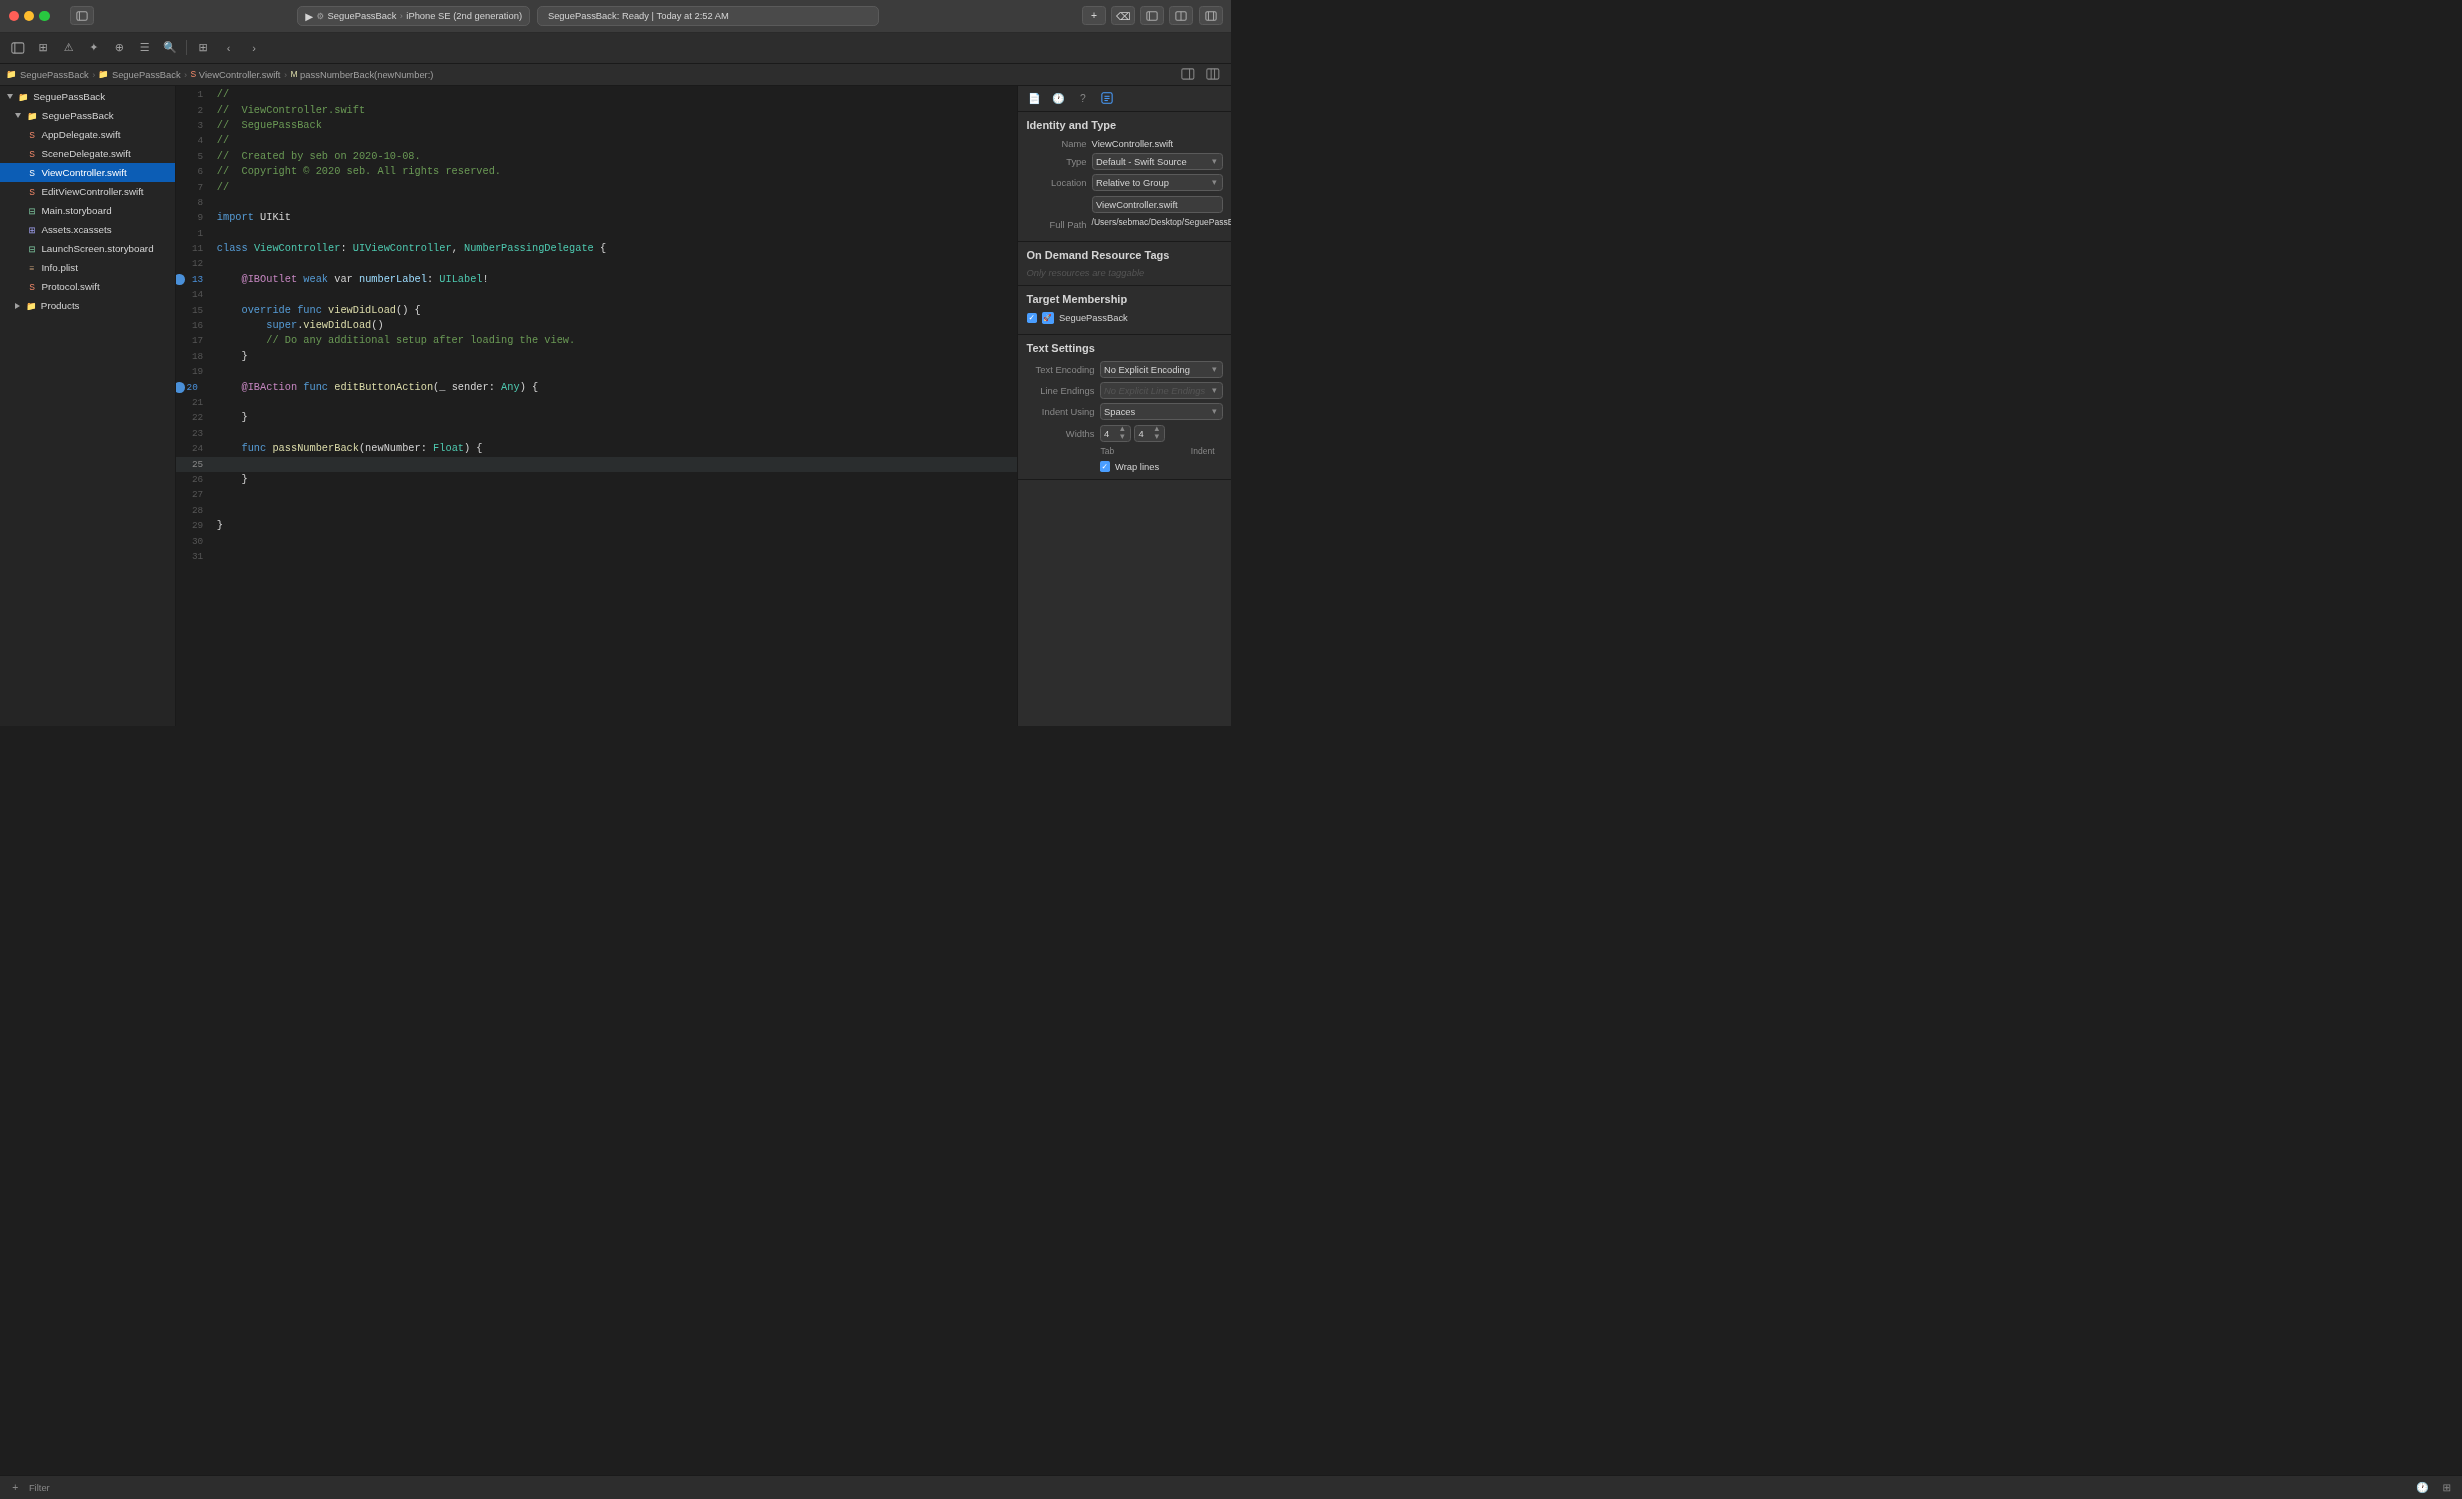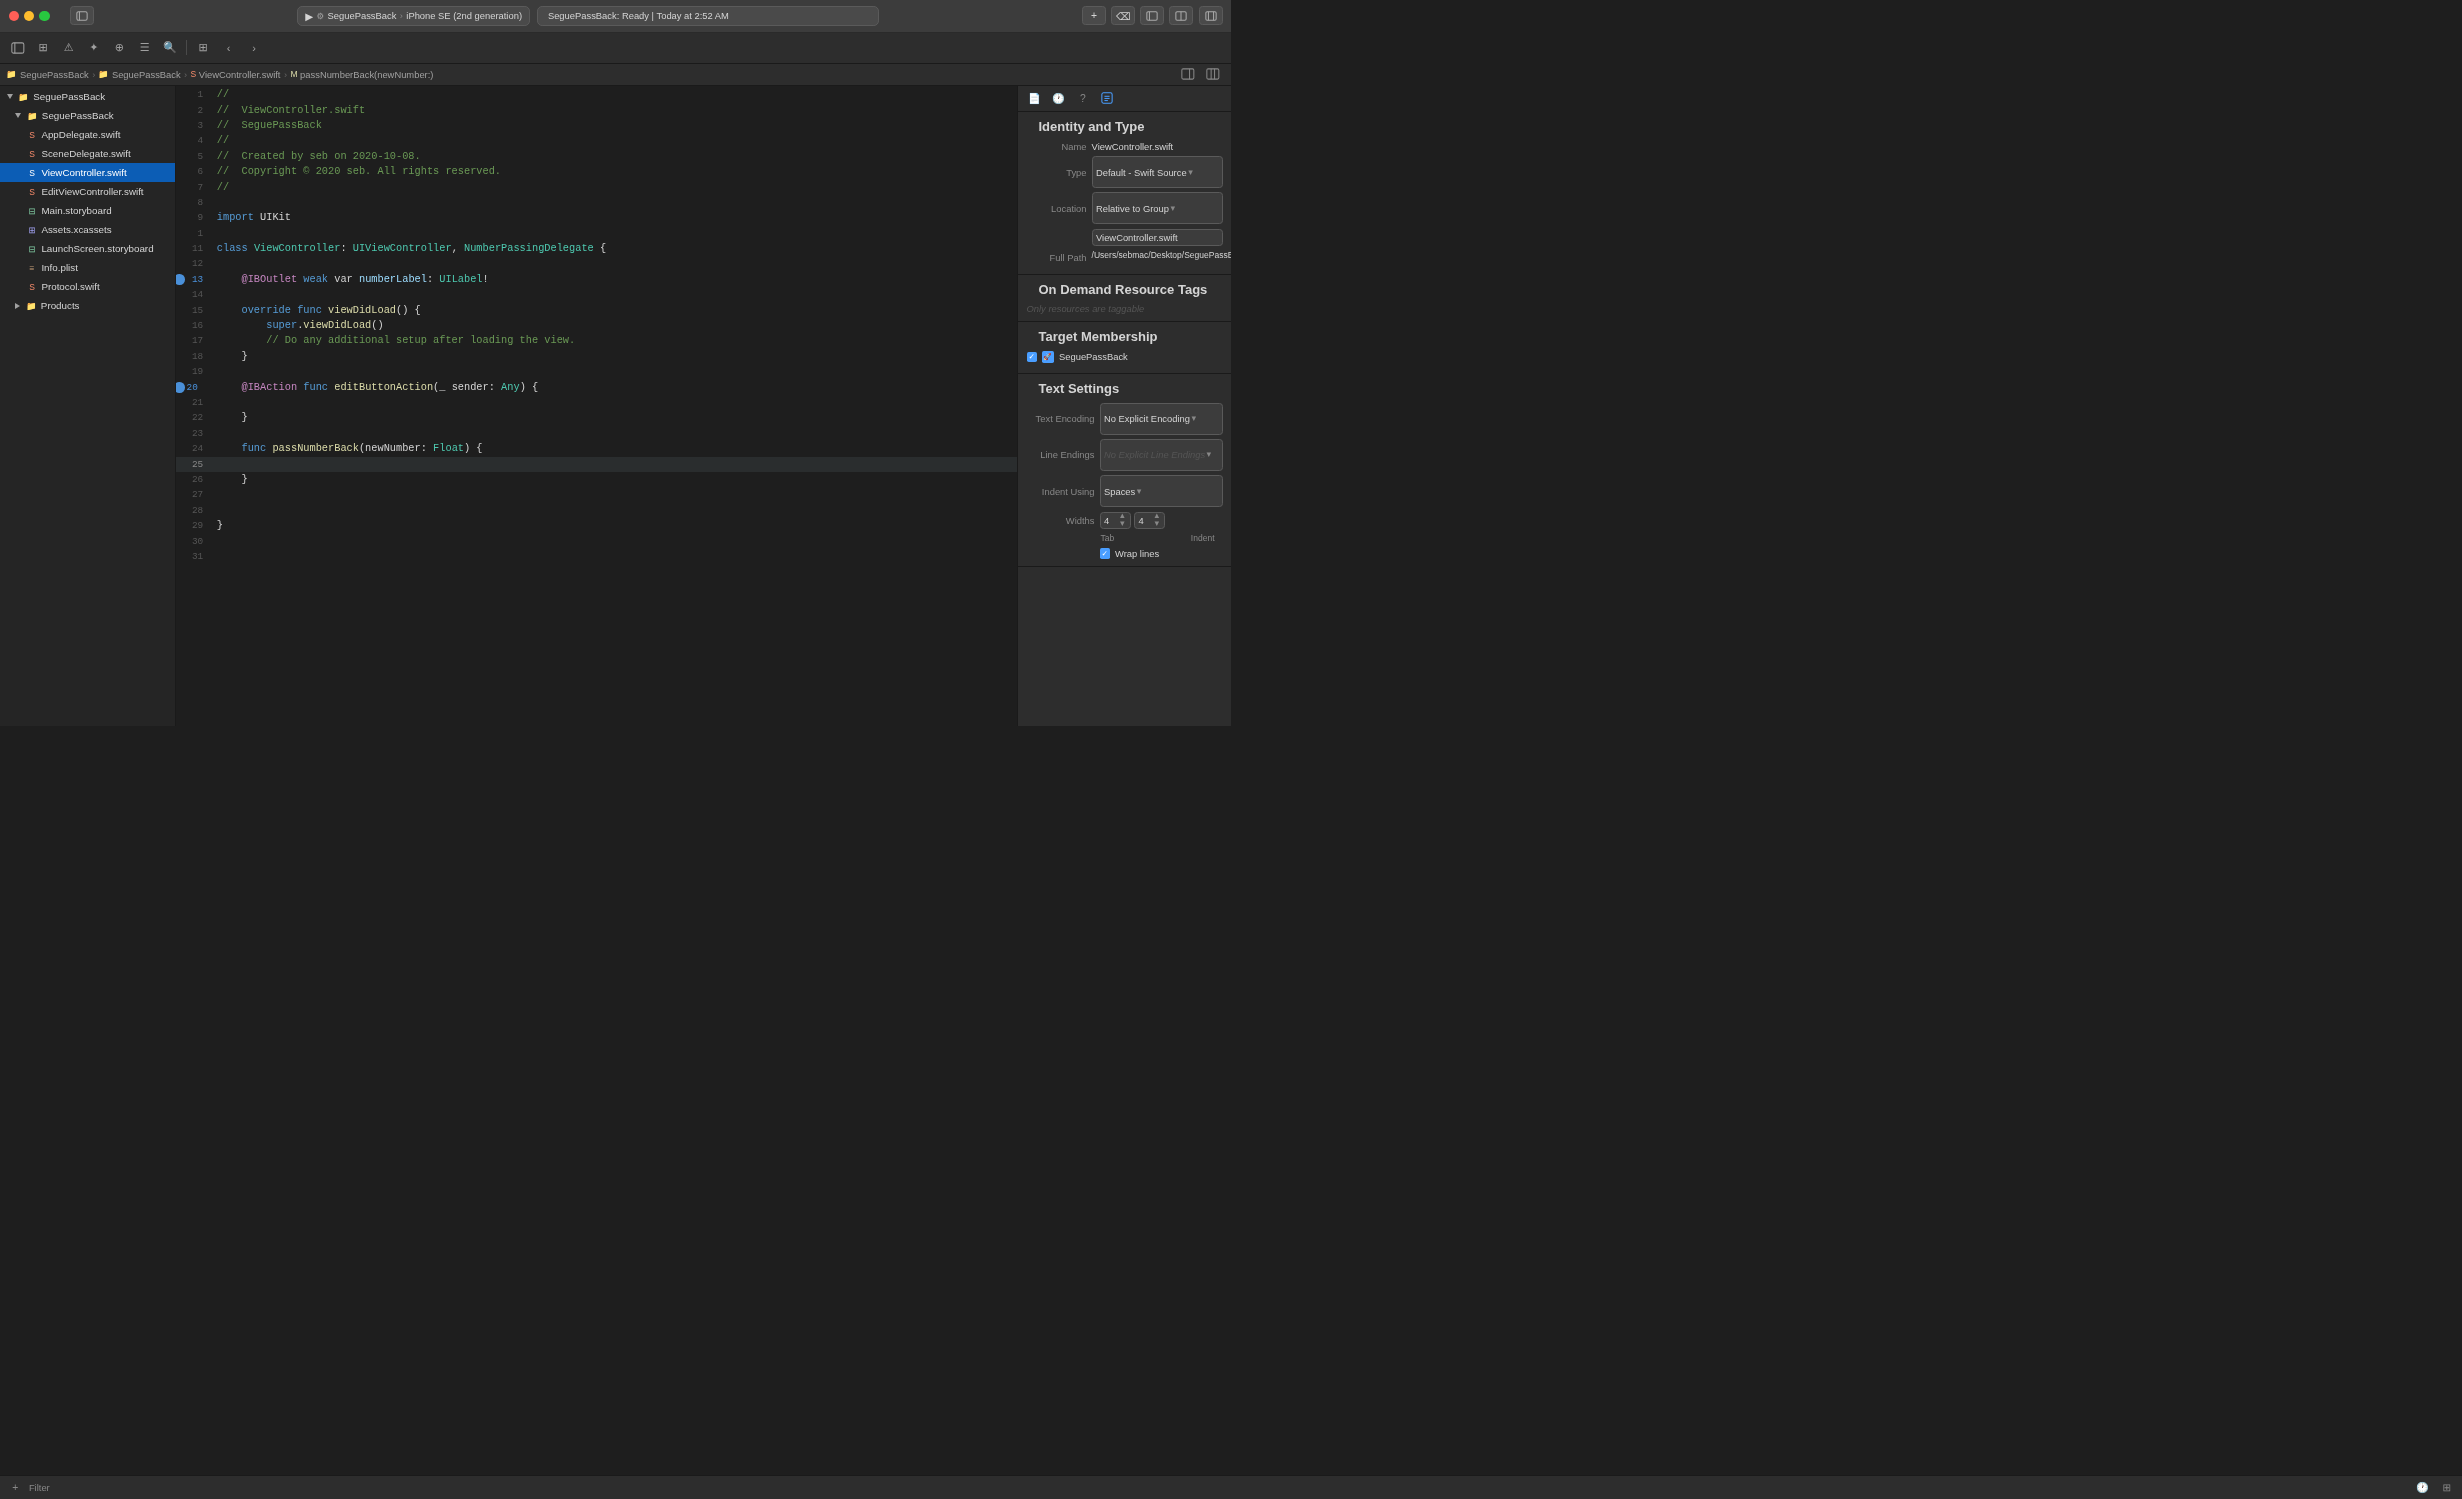--- a/index.html
+++ b/index.html
@@ -288,25 +288,24 @@
       color: #888;
       font-size: 10.3px;
     }
     .inspector-tab.active { color: #4a9eff; }
 
     .inspector-section {
       padding: 6.8px 8.5px;
       border-bottom: 0.9px solid #1a1a1a;
     }
     .inspector-section-title {
-      font-size: 13px;
+      font-size: 11px;
       font-weight: 600;
       color: #d4d4d4;
       margin-bottom: 6.8px;
-      margin-left: 12px;
     }
     .inspector-row {
       display: flex;
       align-items: center;
       margin-bottom: 4.3px;
       gap: 5.1px;
     }
     .inspector-label {
       color: #888;
       width: 60px;
@@ -320,23 +319,24 @@
       flex: 1;
     }
     .inspector-select {
       flex: 1;
       background: #3c3c3c;
       border: 0.9px solid #5a5a5a;
       border-radius: 3.4px;
       color: #d4d4d4;
       font-size: 9.4px;
       padding: 0.9px 3.4px;
-      height: 32px;
-      display: flex;
-      align-items: center;
+      height: 17px;
+      display: flex;
+      align-items: center;
+      justify-content: space-between;
       cursor: pointer;
     }
     .inspector-select-arrow {
       color: #888;
       font-size: 7.7px;
     }
     .inspector-input {
       flex: 1;
       background: #3c3c3c;
       border: 0.9px solid #5a5a5a;

